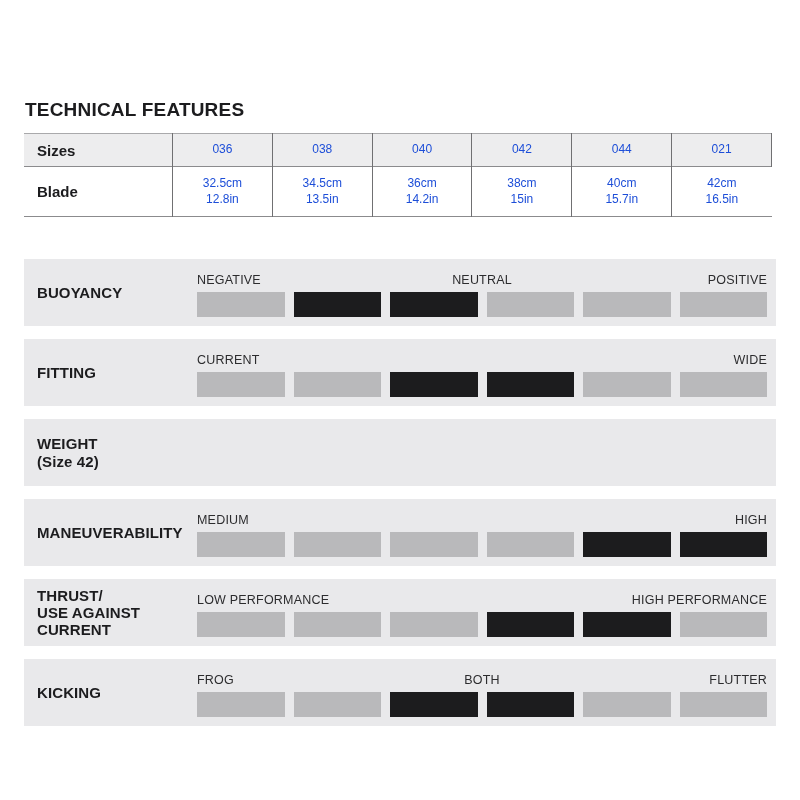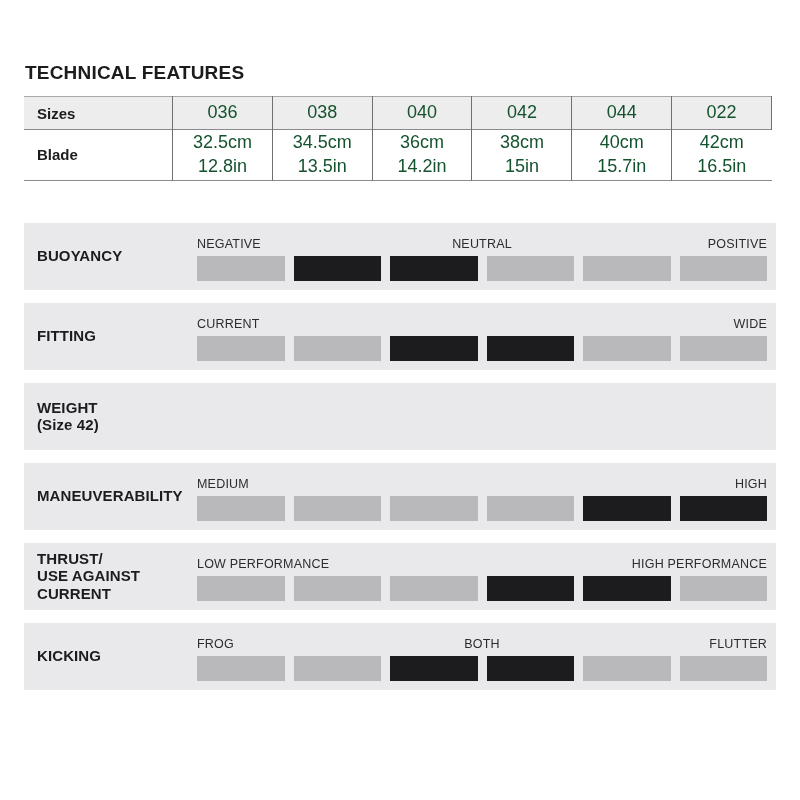--- a/index.html
+++ b/index.html
@@ -3,21 +3,21 @@
 <meta charset="utf-8">
 <style>
   html, body { margin: 0; padding: 0; }
   body {
     width: 800px; height: 800px;
     background: #ffffff;
     font-family: "Liberation Sans", sans-serif;
     color: var(--text, #1c1c1e);
     overflow: hidden;
   }
-  .page { padding: 62px 24px 0 24px; }
+  .page { padding: 99px 24px 0 24px; }
 
   .title {
     font-size: 19px;
     font-weight: 700;
     letter-spacing: 0.2px;
     line-height: 22px;
     margin: 0 0 12px 1px;
     color: var(--text, #1c1c1e);
   }
 
@@ -36,23 +36,23 @@
     width: 134px;
     text-align: left;
     padding-left: 13px;
     font-size: 15px;
     font-weight: 700;
     color: var(--text, #1c1c1e);
   }
   .sizes-table td.value-cell {
     text-align: center;
     border-left: 1px solid var(--border-dark, #707072);
-    font-size: 18px;
+    font-size: 12px;
     font-weight: 400;
-    color: #14532d;
+    color: #1d4ed8;
     line-height: 1.32;
   }
   .sizes-table tr.header-row td.value-cell:last-child {
     border-right: 1px solid var(--border-dark, #707072);
   }
 
   
   .feature-row {
     display: flex;
     align-items: center;
@@ -110,21 +110,21 @@
 
   <table class="sizes-table">
     <tbody>
       <tr class="header-row">
         <th class="label-cell">Sizes</th>
       <td class="value-cell">036</td>
           <td class="value-cell">038</td>
           <td class="value-cell">040</td>
           <td class="value-cell">042</td>
           <td class="value-cell">044</td>
-          <td class="value-cell">022</td>
+          <td class="value-cell">021</td>
         </tr>
       <tr class="blade-row">
         <th class="label-cell">Blade</th>
       <td class="value-cell">
             <div>32.5cm</div>
             <div>12.8in</div>
           </td>
           <td class="value-cell">
             <div>34.5cm</div>
             <div>13.5in</div>

